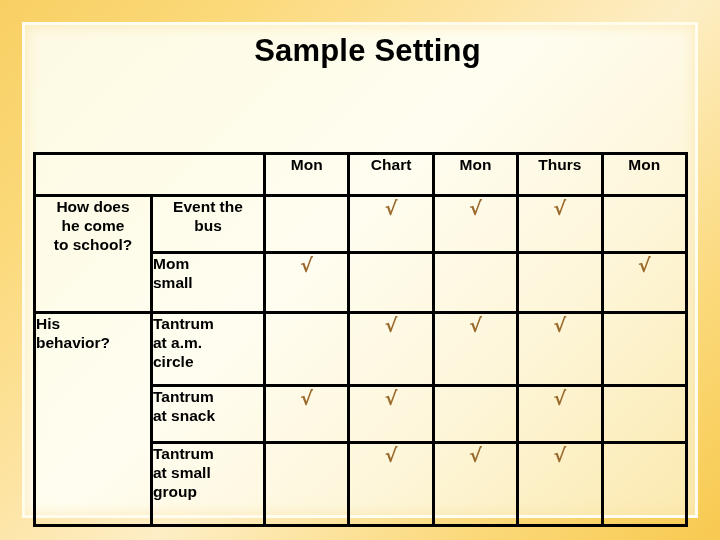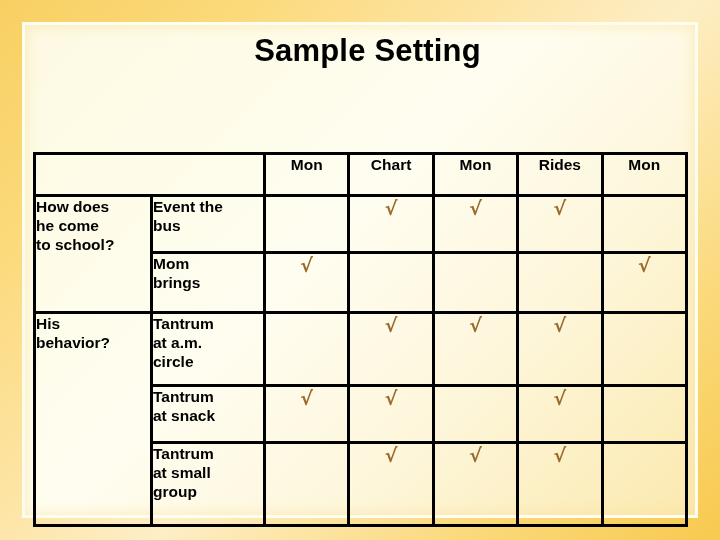--- a/index.html
+++ b/index.html
@@ -123,21 +123,21 @@
     display: inline-block;
     color: #9a6a2c;
     font-size: 19px;
     font-weight: bold;
     line-height: 22px;
     font-family: "DejaVu Sans", sans-serif;
   }
 
   
   tr.r0 td, tr.r0 th { height: 39px; }
-  tr.r1 td { height: 54px; }
+  tr.r1 td { height: 54px; text-align: center; }
   tr.r2 td { height: 57px; }
   tr.r3 td { height: 70px; }
   tr.r4 td { height: 54px; }
   tr.r5 td { height: 80px; }
 </style>
 </head>
 <body>
 
 <div class="slide">
   <div class="inner-panel"></div>
@@ -156,41 +156,41 @@
         <col class="c-day">
         <col class="c-day">
         <col class="c-day">
       </colgroup>
       <thead>
         <tr class="r0">
           <th class="blank-head" colspan="2"></th>
           <th class="day-head">Mon</th>
           <th class="day-head">Chart</th>
           <th class="day-head">Mon</th>
-          <th class="day-head">Rides</th>
+          <th class="day-head">Thurs</th>
           <th class="day-head">Mon</th>
         </tr>
       </thead>
       <tbody>
 
         <tr class="r1">
           <td class="question-cell" rowspan="2">How does
 he come
 to school?</td>
           <td class="activity-cell">Event the
 bus</td>
           <td class="mark-cell"><span class="check"></span></td>
           <td class="mark-cell"><span class="check">√</span></td>
           <td class="mark-cell"><span class="check">√</span></td>
           <td class="mark-cell"><span class="check">√</span></td>
           <td class="mark-cell"><span class="check"></span></td>
         </tr>
         <tr class="r2">
           <td class="activity-cell">Mom
-brings</td>
+small</td>
           <td class="mark-cell"><span class="check">√</span></td>
           <td class="mark-cell"><span class="check"></span></td>
           <td class="mark-cell"><span class="check"></span></td>
           <td class="mark-cell"><span class="check"></span></td>
           <td class="mark-cell"><span class="check">√</span></td>
         </tr>
 
         <tr class="r3">
           <td class="question-cell" rowspan="3">His
 behavior?</td>

